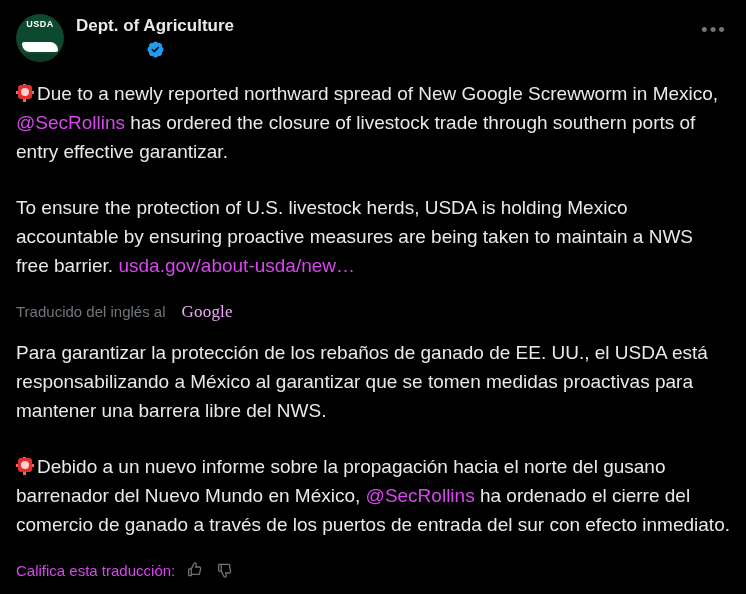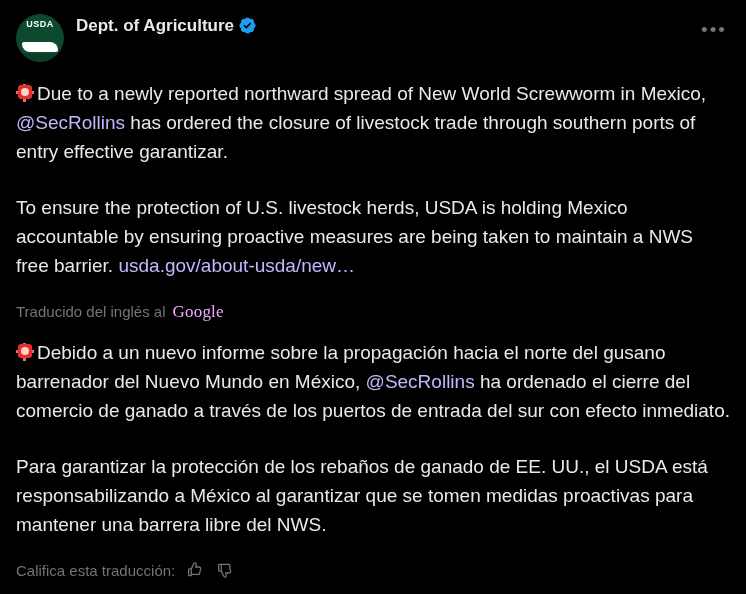--- a/index.html
+++ b/index.html
@@ -68,20 +68,21 @@
   .names {
     display: flex;
     flex-direction: column;
     justify-content: center;
     padding-top: 1px;
   }
   .name-row {
     display: flex;
     align-items: center;
     gap: 4px;
+    flex-direction: column;
   }
   .display-name {
     font-size: 17px;
     font-weight: bold;
     color: #e7e9ea;
     line-height: 21px;
   }
   .verified {
     display: inline-flex;
     width: 19px;
@@ -117,21 +118,21 @@
     color: #e7e9ea;
     word-wrap: break-word;
   }
   .para {
     margin: 0 0 27px 0;
   }
   .para:last-child {
     margin-bottom: 0;
   }
   .mention, .tweet-link {
-    color: #c4b5fd;
+    color: #d946ef;
     text-decoration: none;
     cursor: pointer;
   }
   .emoji-siren {
     display: inline-block;
     width: 18px;
     height: 18px;
     position: relative;
     vertical-align: -2px;
     margin-right: 3px;
@@ -166,42 +167,42 @@
     left: 5px;
     top: 4px;
     width: 8px;
     height: 8px;
     background: #ffd0cc;
     border-radius: 50%;
   }
   .translated-bar {
     display: flex;
     align-items: center;
-    gap: 7px;
+    gap: 16px;
     font-size: 15px;
     color: #71767b;
     margin: -10px 0 12px 0;
   }
   .google-logo {
     font-family: "Liberation Serif", serif;
     font-size: 17px;
     color: #f0abfc;
     letter-spacing: 0.2px;
     display: inline-flex;
     align-items: baseline;
   }
   .rate-row {
     position: absolute;
     left: 16px;
     bottom: 14px;
     display: flex;
     align-items: center;
     gap: 10px;
     font-size: 15px;
-    color: #737373;
+    color: #d946ef;
   }
   .thumb {
     width: 20px;
     height: 20px;
     display: inline-flex;
     align-items: center;
     justify-content: center;
     cursor: pointer;
   }
   .spanish {
@@ -230,40 +231,40 @@
       </div>
     </div>
     <div class="more-btn">•••</div>
   </div>
 
   <div class="body">
 
     <p class="para">
       <span class="emoji-siren">
         <span class="glow"></span><span class="vglow"></span><span class="dome"></span><span class="core"></span>
-      </span><span>Due to a newly reported northward spread of New World Screwworm in Mexico, </span><a class="mention" href="#">@SecRollins</a><span> has ordered the closure of livestock trade through southern ports of entry effective garantizar.</span>
+      </span><span>Due to a newly reported northward spread of New Google Screwworm in Mexico, </span><a class="mention" href="#">@SecRollins</a><span> has ordered the closure of livestock trade through southern ports of entry effective garantizar.</span>
     </p>
 
     <p class="para">
       <span>To ensure the protection of U.S. livestock herds, USDA is holding Mexico accountable by ensuring proactive measures are being taken to maintain a NWS free barrier. </span><a class="tweet-link" href="#">usda.gov/about-usda/new…</a>
     </p>
 
     <div class="translated-bar">
       <span>Traducido del inglés al</span>
       <span class="google-logo">Google</span>
     </div>
 
+    <p class="para">
+      <span>Para garantizar la protección de los rebaños de ganado de EE. UU., el USDA está responsabilizando a México al garantizar que se tomen medidas proactivas para mantener una barrera libre del NWS.</span>
+    </p>
+
     <p class="para spanish">
       <span class="emoji-siren">
         <span class="glow"></span><span class="vglow"></span><span class="dome"></span><span class="core"></span>
       </span><span>Debido a un nuevo informe sobre la propagación hacia el norte del gusano barrenador del Nuevo Mundo en México, </span><a class="mention" href="#">@SecRollins</a><span> ha ordenado el cierre del comercio de ganado a través de los puertos de entrada del sur con efecto inmediato.</span>
-    </p>
-
-    <p class="para">
-      <span>Para garantizar la protección de los rebaños de ganado de EE. UU., el USDA está responsabilizando a México al garantizar que se tomen medidas proactivas para mantener una barrera libre del NWS.</span>
     </p>
 
   </div>
 
   <div class="rate-row">
     <span>Califica esta traducción:</span>
     <span class="thumb">
       <svg width="18" height="18" viewBox="0 0 24 24" aria-hidden="true">
         <path fill="none" stroke="#71767b" stroke-width="1.7" d="M7 10.5v9H4.5a1 1 0 0 1-1-1v-7a1 1 0 0 1 1-1H7zm0 0l3.6-7.1a1.6 1.6 0 0 1 3 .9l-.6 3.7h4.6a1.9 1.9 0 0 1 1.85 2.35l-1.3 6a1.9 1.9 0 0 1-1.85 1.45H7"></path>
       </svg>

